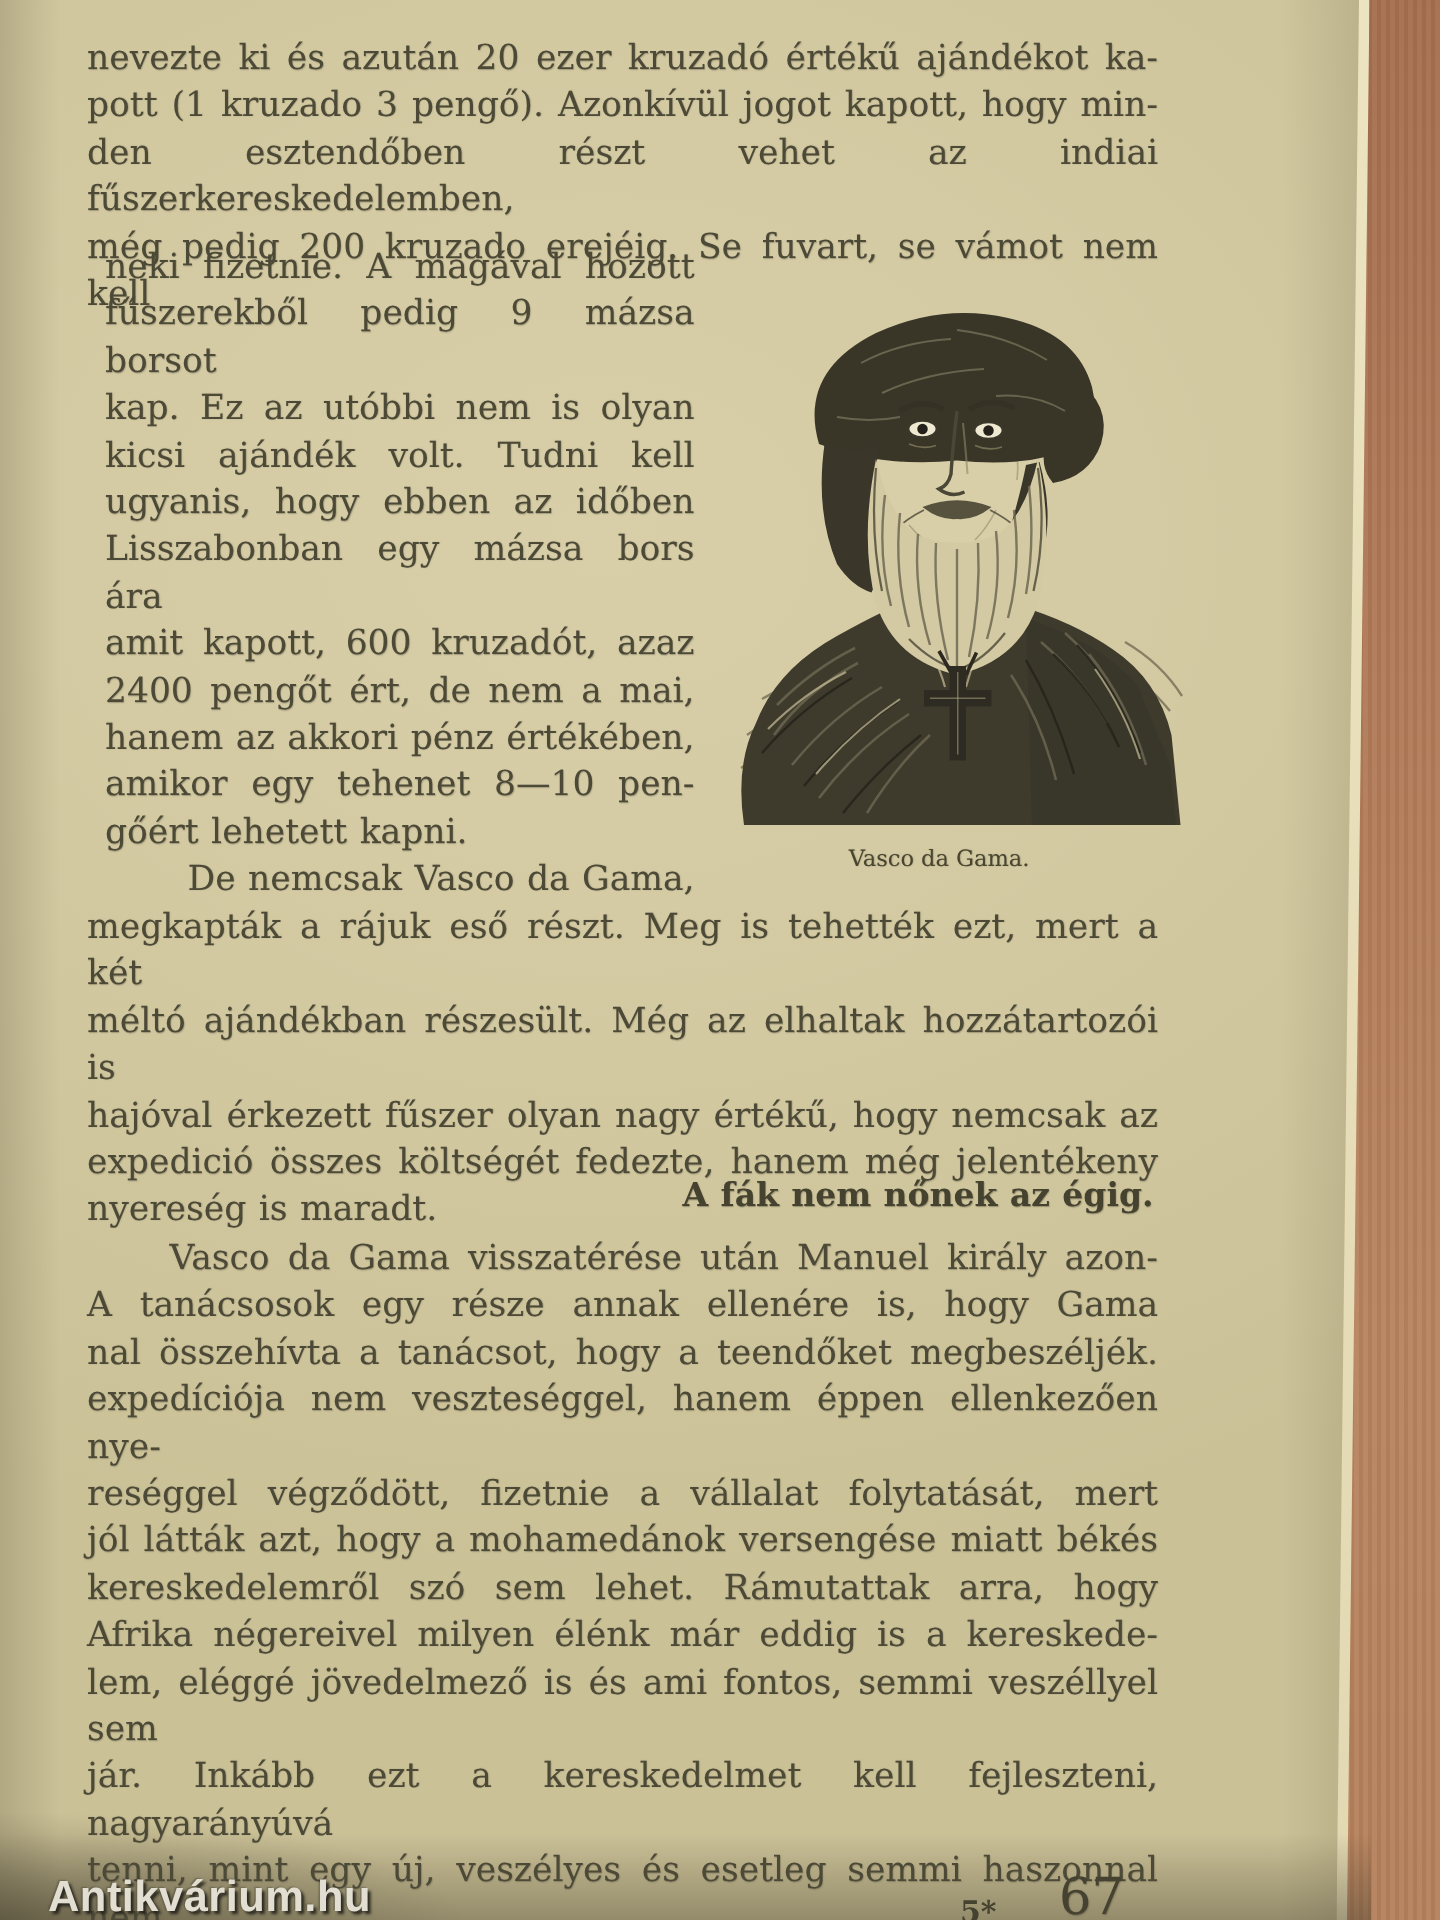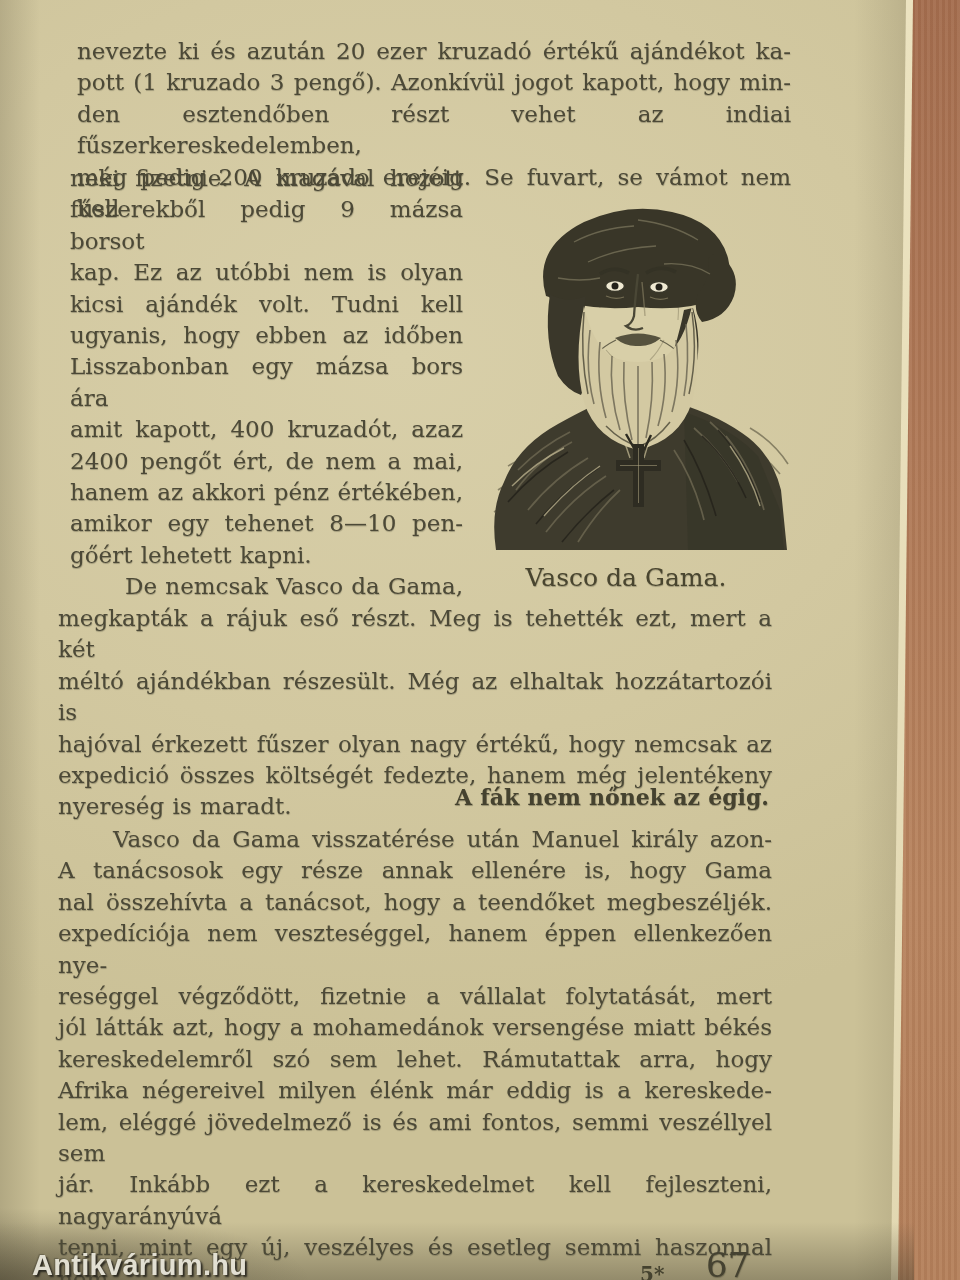--- a/index.html
+++ b/index.html
@@ -26,29 +26,29 @@
     clip-path:polygon(24px 0, 72px 0, 72px 100%, 9px 100%);}
   .page-cut{position:absolute;right:0;top:0;bottom:0;width:72px;
     background:linear-gradient(#ece3c0, #e2d8b2);
     clip-path:polygon(18px 0, 25px 0, 10px 100%, 3px 100%);}
   
   .body-text{position:absolute;color:#4c4937;font-size:23px;line-height:31.4px;
     text-shadow:0.4px 0.6px 0.8px rgba(76,73,55,.38);word-spacing:1px;}
   .tl{min-height:31.4px;}
   .j{text-align:justify;text-align-last:justify;}
   .ind{text-indent:55px;}
-  .block-top{left:58px;top:36px;width:714px;margin-left:19px;}
+  .block-top{left:58px;top:24px;width:714px;}
   .block-col{left:58px;top:163px;width:393px;margin-left:12px;}
   .block-after{left:58px;top:603px;width:714px;}
   .heading{position:absolute;left:455px;top:784px;width:314px;color:#45422f;
     font-size:22px;font-weight:bold;text-align:justify;text-align-last:justify;
     text-shadow:0.4px 0.6px 0.8px rgba(60,57,40,.4);}
   .block-para2{left:58px;top:824px;width:714px;}
   .caption{position:absolute;left:470px;top:563px;width:312px;text-align:center;
-    color:#49452f;font-size:25px;text-shadow:0.4px 0.6px 0.8px rgba(60,57,40,.35);}
+    color:#49452f;font-size:15px;text-shadow:0.4px 0.6px 0.8px rgba(60,57,40,.35);}
   .portrait{position:absolute;left:488px;top:190px;width:310px;height:365px;}
   
   .watermark{position:absolute;left:4px;top:1249px;
     font-family:"Liberation Sans","DejaVu Sans",sans-serif;font-weight:bold;
     font-size:29px;letter-spacing:.3px;color:#e2dfd2;
     text-shadow:2px 2px 2px rgba(38,36,28,.95), -1px -1px 1px rgba(38,36,28,.3);margin-left:28px;}
   .sig{position:absolute;left:640px;top:1262px;color:#45422f;font-size:20px;font-weight:bold;}
   .pagenum{position:absolute;left:706px;top:1245px;color:#454231;font-size:34px;
     text-shadow:0.5px 0.7px 1px rgba(60,57,40,.4);}
 </style>
@@ -71,21 +71,21 @@
       <div class="tl j">még pedig 200 kruzado erejéig. Se fuvart, se vámot nem kell</div>
     </div>
 
   <div class="body-text block-col">
       <div class="tl j">neki fizetnie. A magával hozott</div>
       <div class="tl j">fűszerekből pedig 9 mázsa borsot</div>
       <div class="tl j">kap. Ez az utóbbi nem is olyan</div>
       <div class="tl j">kicsi ajándék volt. Tudni kell</div>
       <div class="tl j">ugyanis, hogy ebben az időben</div>
       <div class="tl j">Lisszabonban egy mázsa bors ára</div>
-      <div class="tl j">amit kapott, 400 kruzadót, azaz</div>
+      <div class="tl j">amit kapott, 600 kruzadót, azaz</div>
       <div class="tl j">2400 pengőt ért, de nem a mai,</div>
       <div class="tl j">hanem az akkori pénz értékében,</div>
       <div class="tl j">amikor egy tehenet 8—10 pen-</div>
       <div class="tl">gőért lehetett kapni.</div>
       <div class="tl j ind">De nemcsak Vasco da Gama,</div>
     </div>
 
   <svg class="portrait" viewBox="0 0 310 365">
 
     <g stroke="#5f5a44" stroke-width="1.6" fill="none" opacity="0.65">

